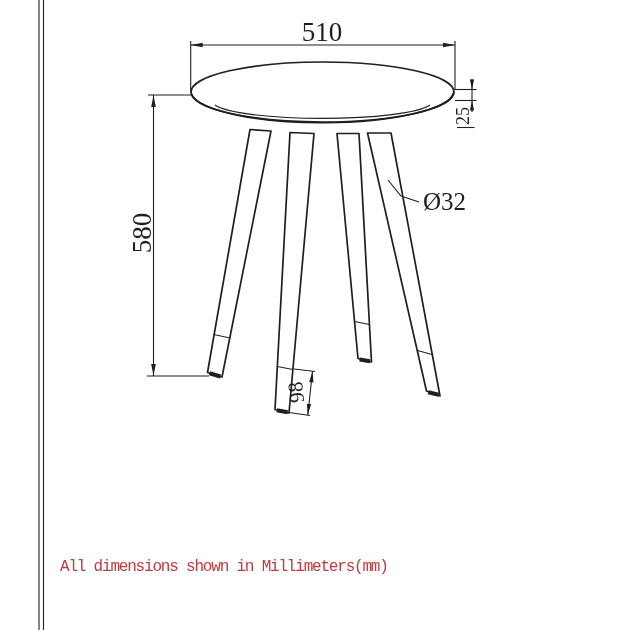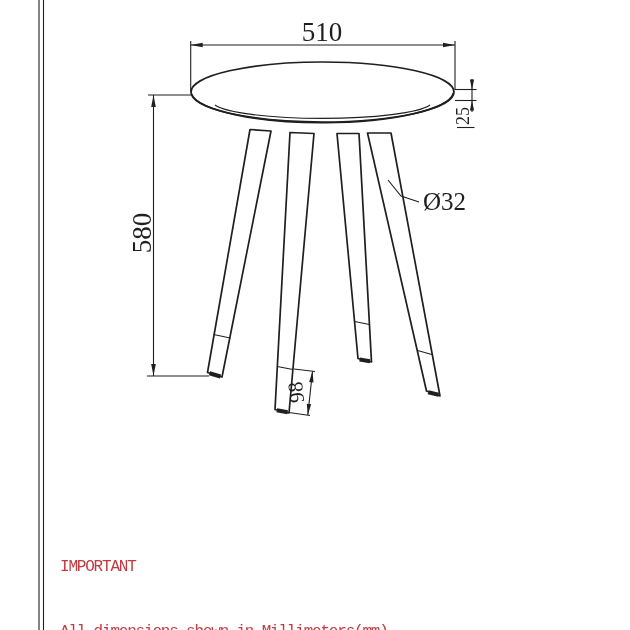--- a/index.html
+++ b/index.html
@@ -104,20 +104,19 @@
       <text class="dimtxt" x="303" y="391.5" font-size="21" text-anchor="middle" transform="rotate(-96.2 303 391.5)">98</text>
     </g>
 
     <g>
       <polyline class="thin" points="388,180 401,196 419,202"></polyline>
       <text class="dimtxt" x="423" y="209.5" font-size="25" text-anchor="start">Ø32</text>
     </g>
   </svg>
 
   <div class="notes">
-    <p>IMPORTANT</p>
     <p>All dimensions shown in Millimeters(mm)</p>
     
     
     
   </div>
 
 </div>
 
 </body></html>

